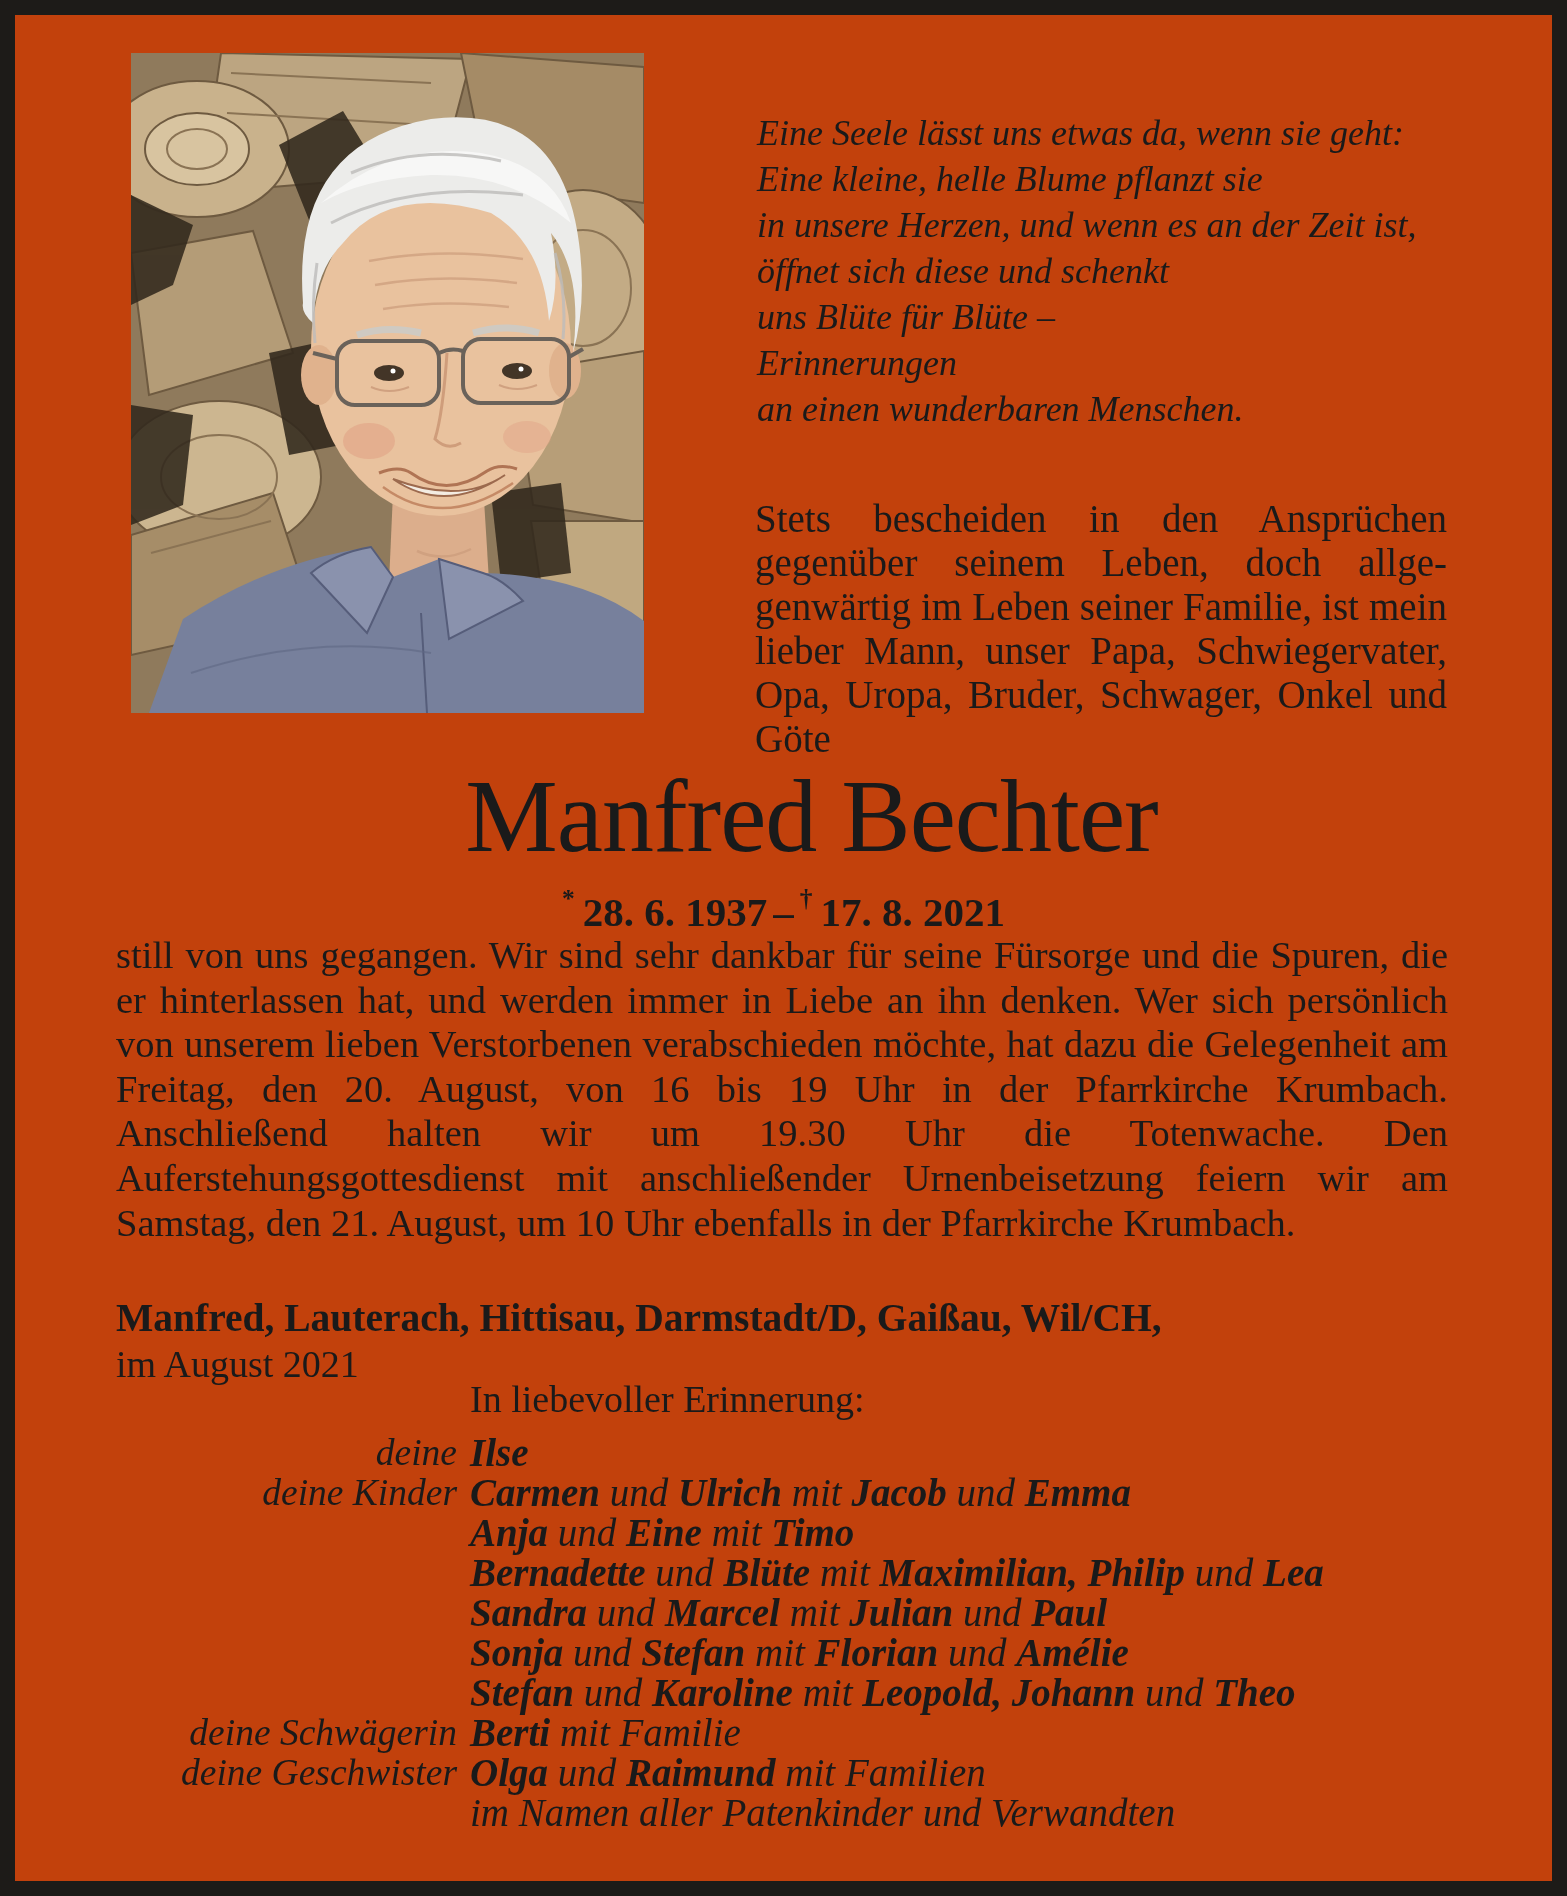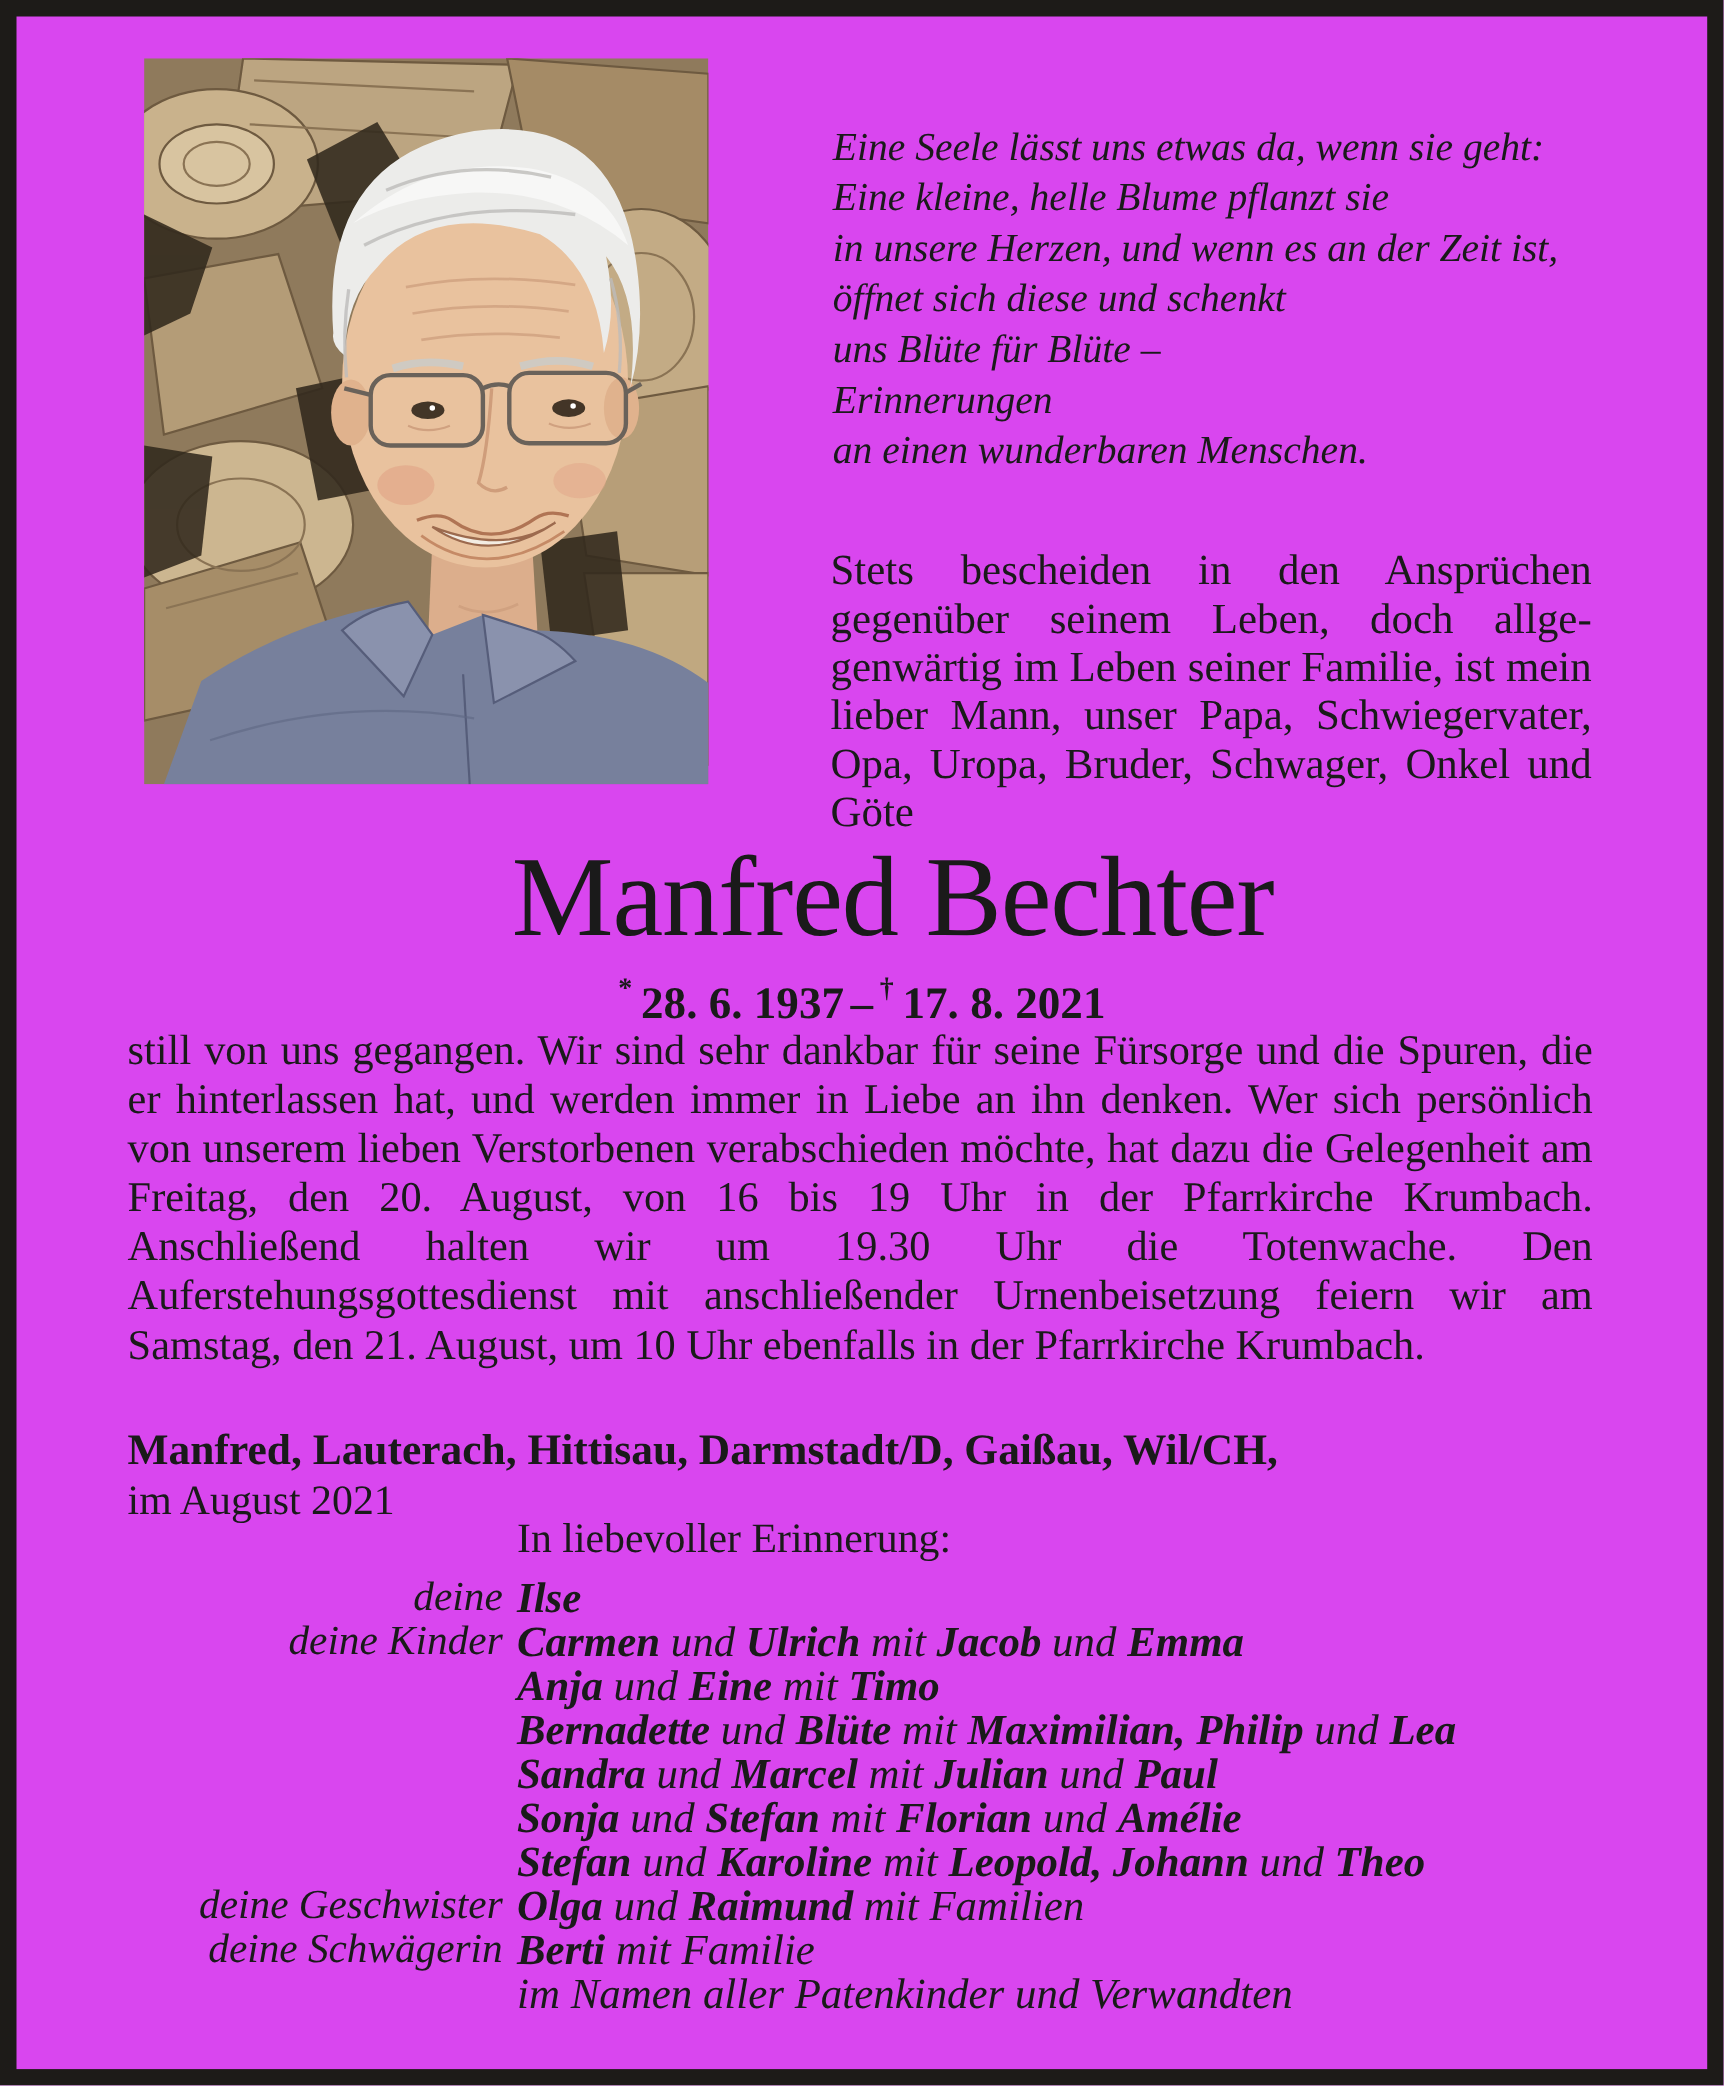--- a/index.html
+++ b/index.html
@@ -2,21 +2,21 @@
 <html lang="de"><head>
 <meta charset="utf-8">
 <title>Todesanzeige</title>
 <style>
   html,body{margin:0;padding:0;background:#ffffff;}
   .page{
     position:relative;
     width:1567px;height:1896px;
     box-sizing:border-box;
     border:15px solid #1d1b18;
-    background:#d946ef;
+    background:#c2410c;
     font-family:"Liberation Serif", serif;
     color:#1a1a1a;
     overflow:hidden;
   }
   .abs{position:absolute;}
   .photo-wrap{left:116px;top:38px;width:513px;height:660px;}
   .photo-wrap svg{display:block;width:100%;height:100%;}
   .poem{
     left:742px;top:95px;width:660px;
     font-style:italic;
@@ -220,26 +220,26 @@
       </div>
       <div class="fam-row">
         <span class="fam-label"></span>
         <span class="fam-names"><b>Sonja</b><span> und </span><b>Stefan</b><span> mit </span><b>Florian</b><span> und </span><b>Amélie</b></span>
       </div>
       <div class="fam-row">
         <span class="fam-label"></span>
         <span class="fam-names"><b>Stefan</b><span> und </span><b>Karoline</b><span> mit </span><b>Leopold, Johann</b><span> und </span><b>Theo</b></span>
       </div>
       <div class="fam-row">
+        <span class="fam-label">deine Schwägerin</span>
+        <span class="fam-names"><b>Berti</b><span> mit Familie</span></span>
+      </div>
+      <div class="fam-row">
         <span class="fam-label">deine Geschwister</span>
         <span class="fam-names"><b>Olga</b><span> und </span><b>Raimund</b><span> mit Familien</span></span>
       </div>
       <div class="fam-row">
-        <span class="fam-label">deine Schwägerin</span>
-        <span class="fam-names"><b>Berti</b><span> mit Familie</span></span>
-      </div>
-      <div class="fam-row">
         <span class="fam-label"></span>
         <span class="fam-names"><span>im Namen aller Patenkinder und Verwandten</span></span>
       </div>
     </div>
 
 </div>
 
 </body></html>

